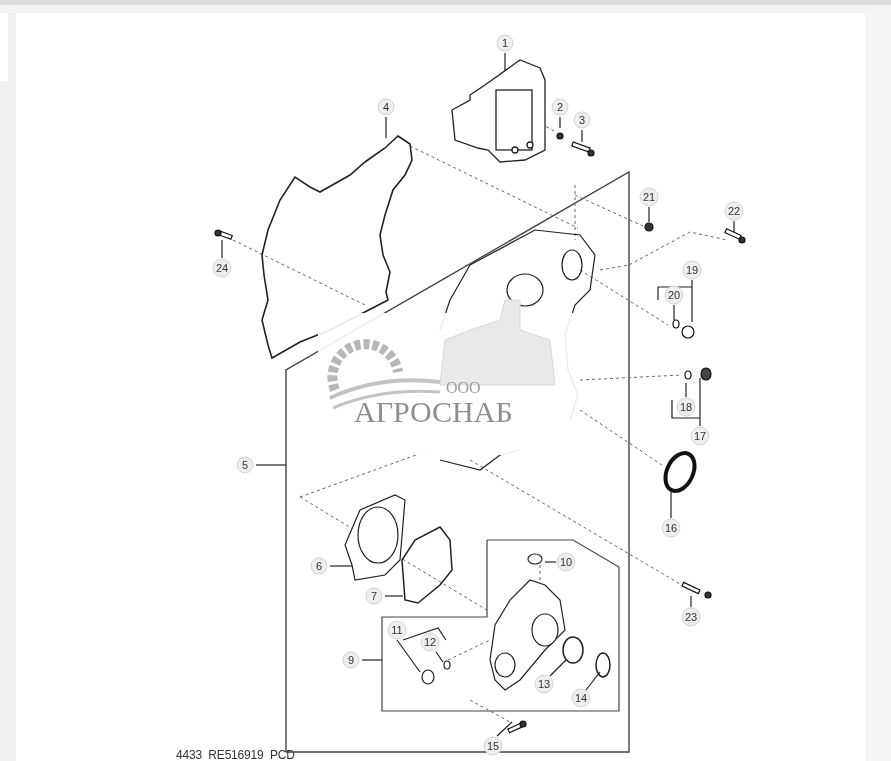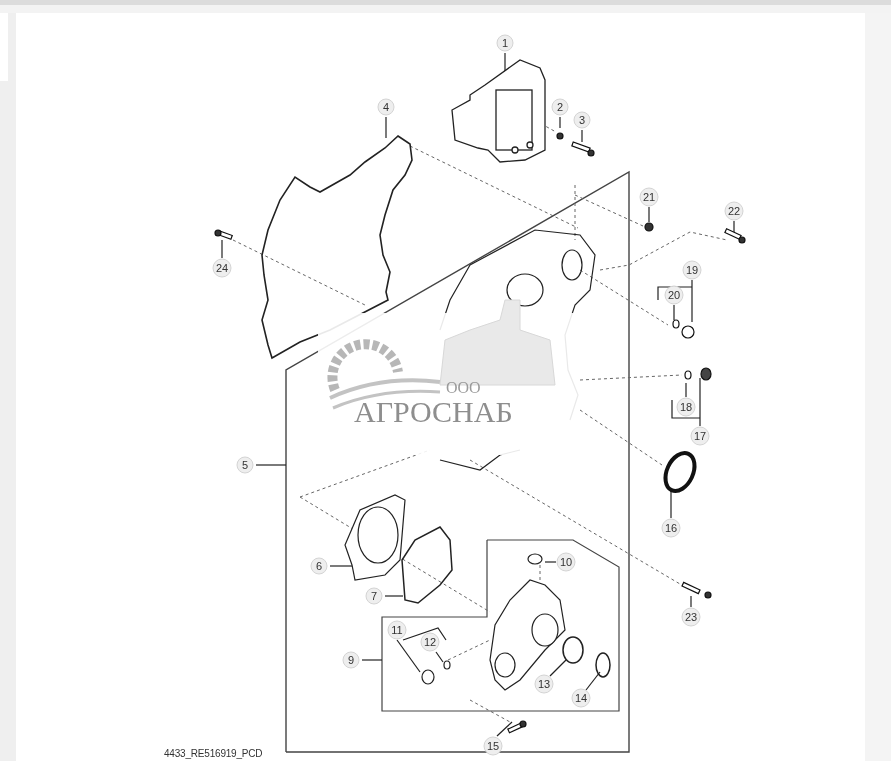--- a/index.html
+++ b/index.html
@@ -29,22 +29,22 @@
     position: absolute; left: 865px; top: 13px; width: 26px; height: 748px;
     background: #f4f4f4;
   }
   svg.diagram { position: absolute; left: 0; top: 0; }
   .callout-text {
     font-family: "Liberation Sans", sans-serif;
     font-size: 11px; fill: #333;
     text-anchor: middle; dominant-baseline: central;
   }
   .caption {
-    position: absolute; left: 164px; top: 748px;
-    font-size: 10px; color: #333; letter-spacing: -0.2px;
+    position: absolute; left: 176px; top: 748px;
+    font-size: 12px; color: #333; letter-spacing: -0.2px;
     font-family: "Liberation Sans", sans-serif;
   }
   .wm-ooo {
     font-family: "Liberation Serif", serif; font-size: 16px; fill: #9a9a9a;
   }
   .wm-name {
     font-family: "Liberation Serif", serif; font-size: 30px; fill: #8e8e8e;
   }
 </style>
 </head>

